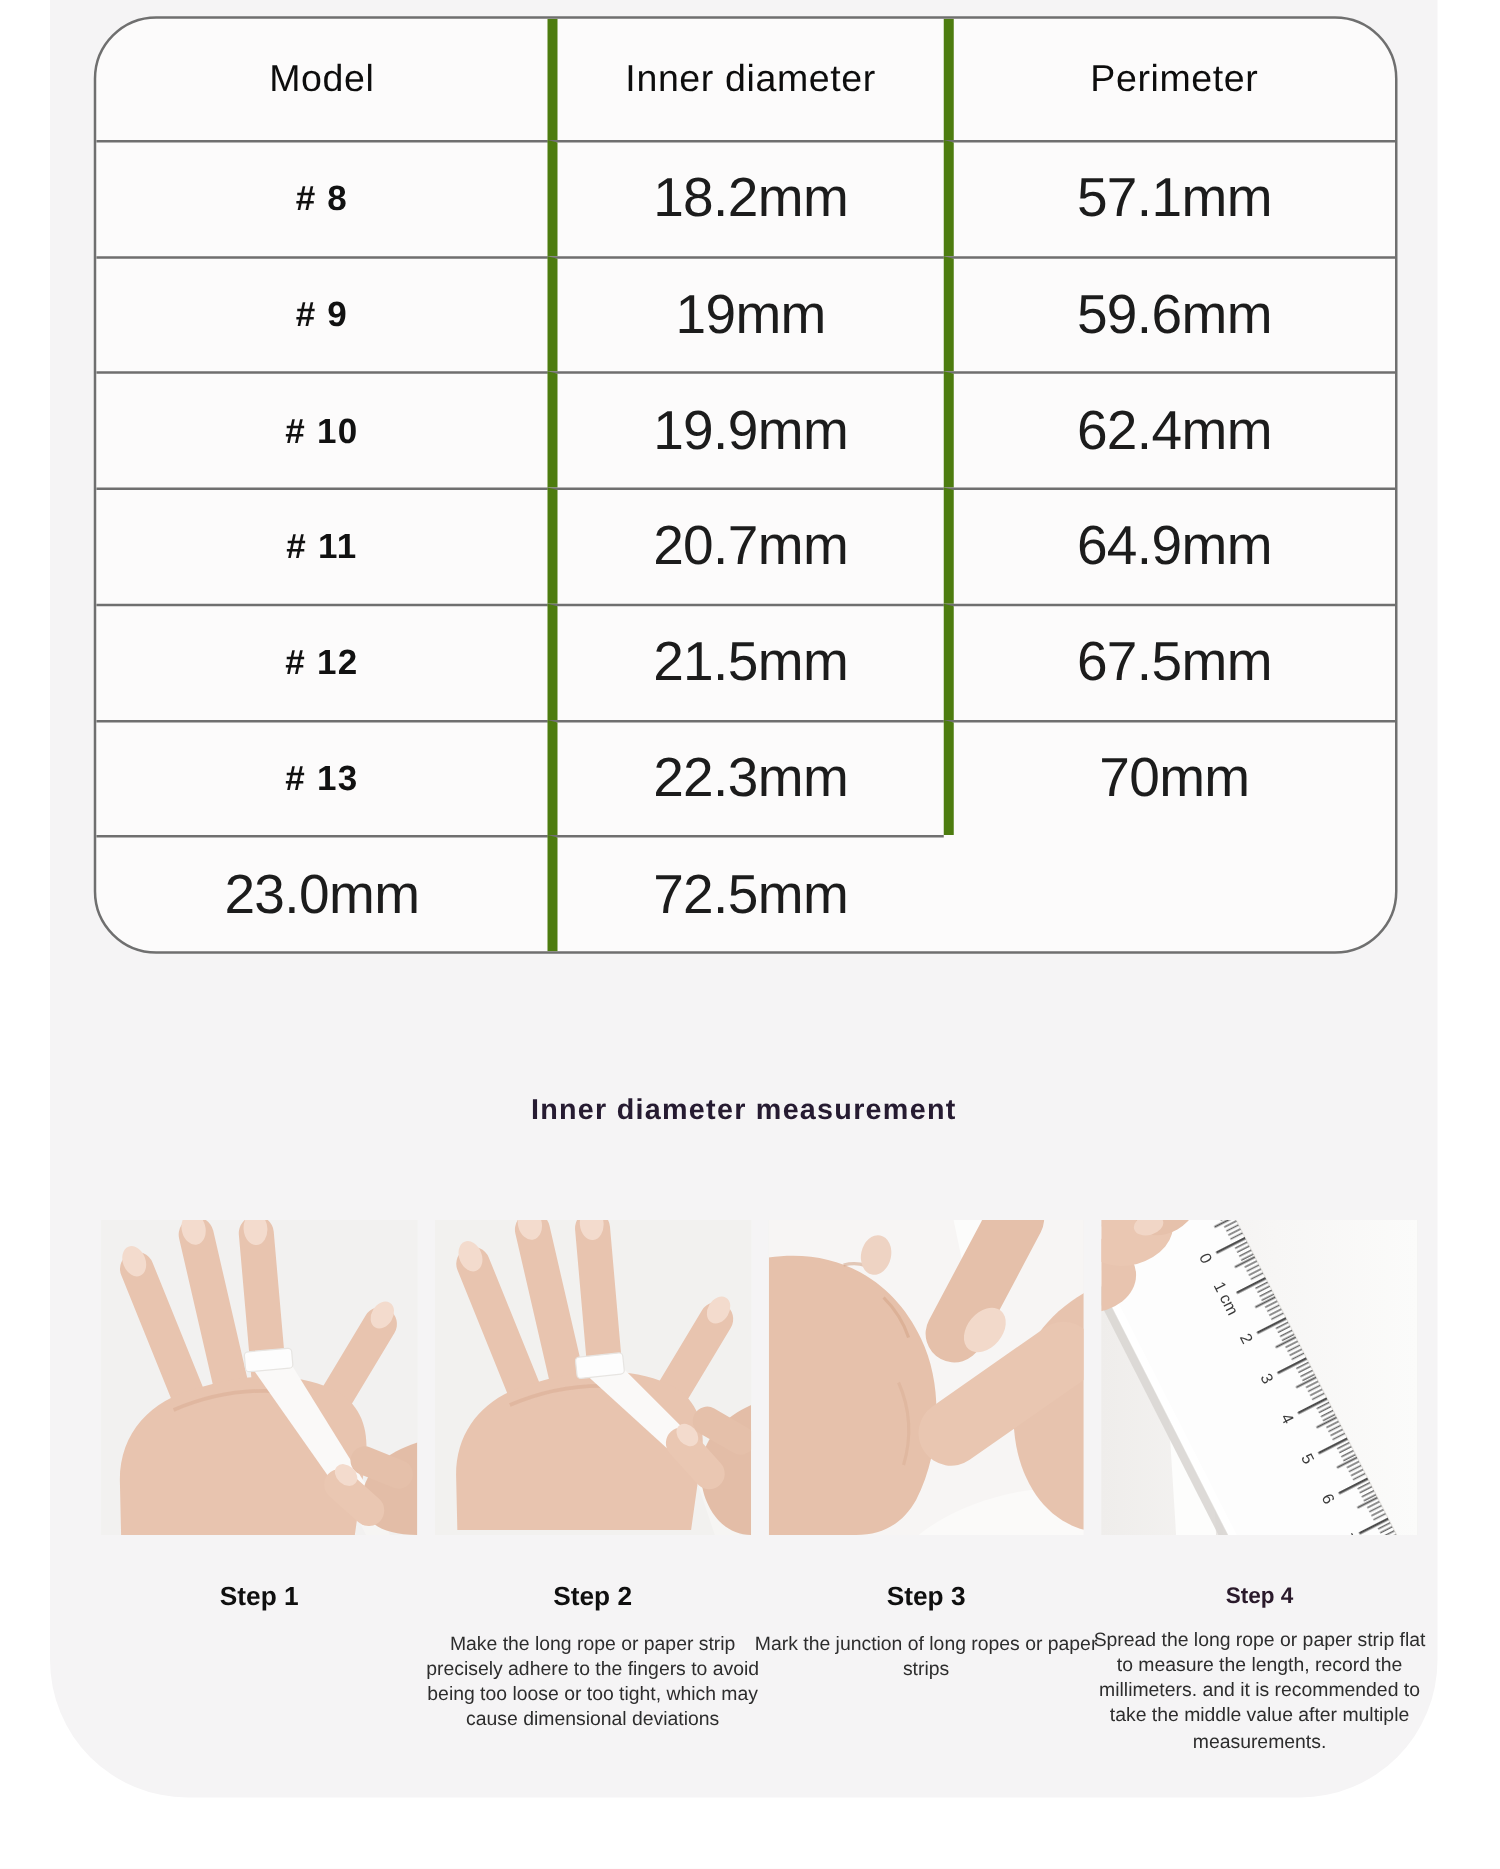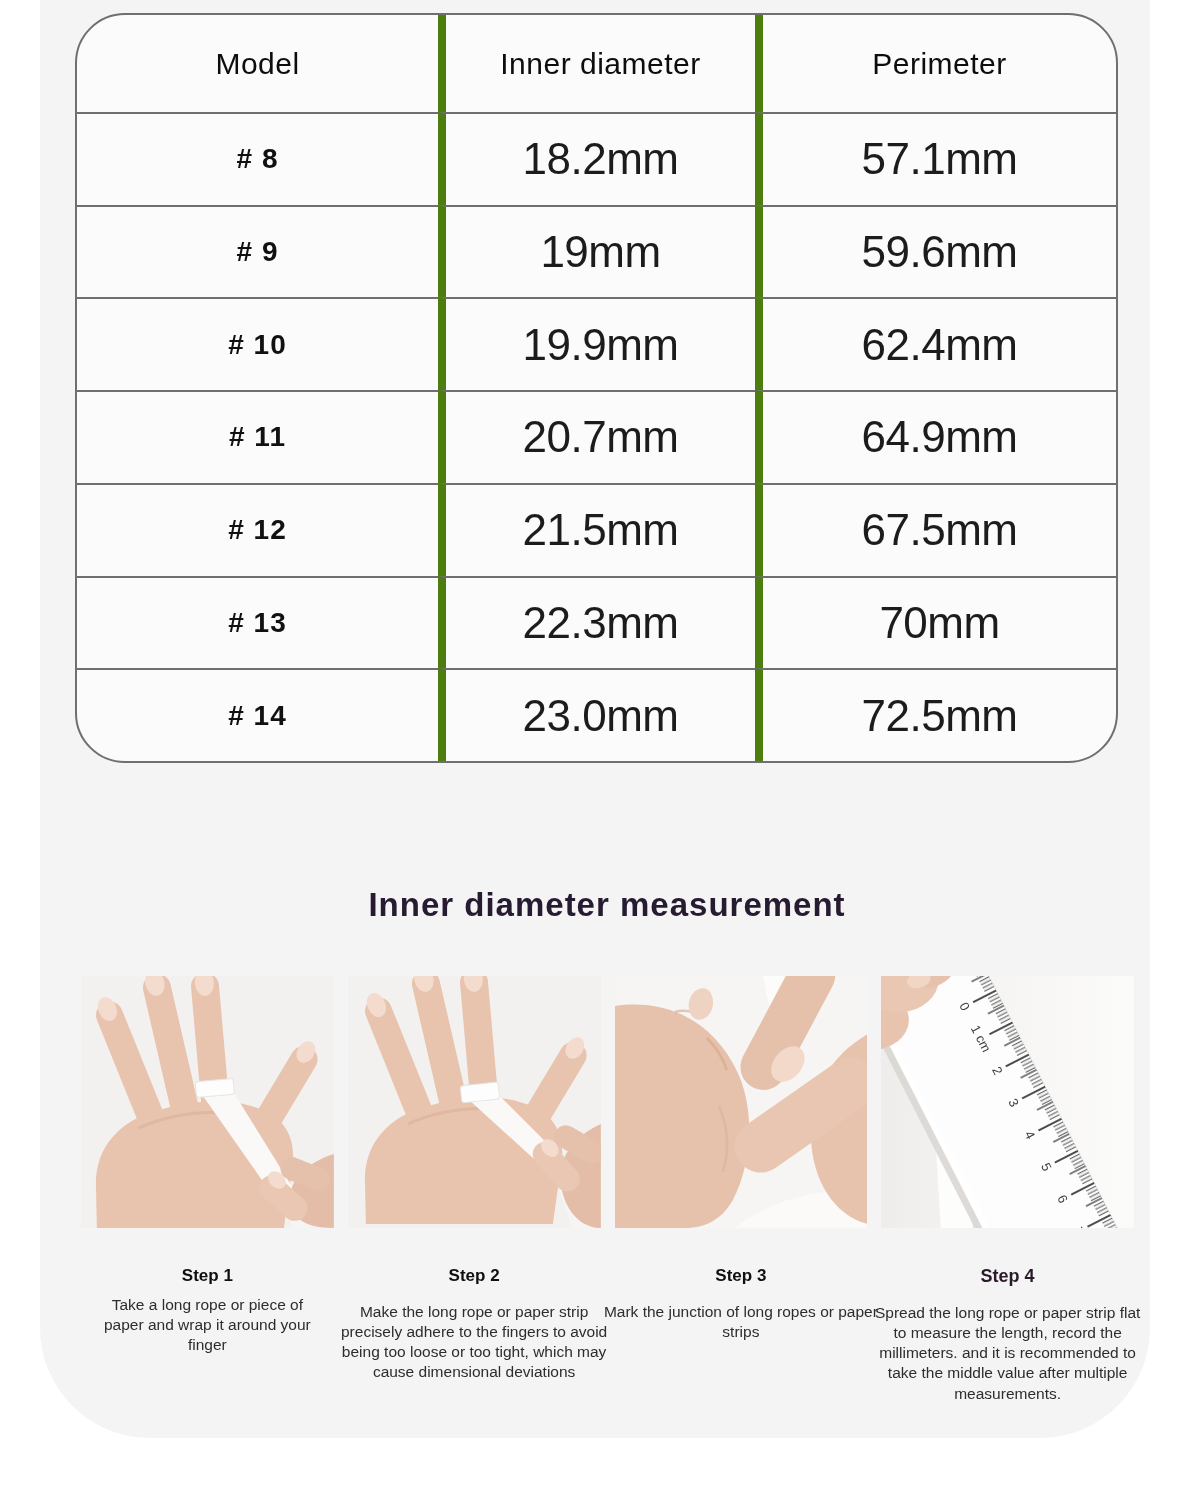--- a/index.html
+++ b/index.html
@@ -24,37 +24,37 @@
     border-top:2px solid #6f6f6f;border-left:8px solid #4d7c0f;
     color:#1a1a1a;
   }
   .cell:nth-child(3n+1){border-left:none;}
   .cell:nth-child(-n+3){border-top:none;}
   .cell.th{font-weight:normal;font-size:30px;letter-spacing:.5px;color:#0d0d0d;}
   .cell.model{font-weight:bold;font-size:28px;letter-spacing:1px;color:#111;}
   .cell.val{font-size:44px;font-weight:400;letter-spacing:-.5px;color:#1c1c1c;}
   
   .section-title{
-    position:absolute;left:0;width:100%;top:874px;margin:12px;text-align:center;
-    font-size:33px;font-weight:bold;color:#261b31;letter-spacing:1px;
+    position:absolute;left:0;width:100%;top:874px;margin:0;text-align:center;
+    font-size:23px;font-weight:bold;color:#261b31;letter-spacing:1px;
   }
   
   .media-grid{
     position:absolute;left:41px;top:976px;width:1053px;
     display:grid;grid-template-columns:repeat(4,1fr);gap:14px;
   }
   .photo{height:252px;overflow:hidden;background:#f2f1f0;}
   .photo svg{display:block;width:100%;height:100%;}
   
   .steps-grid{
     position:absolute;left:41px;top:1266px;width:1053px;
     display:grid;grid-template-columns:repeat(4,1fr);gap:14px;
   }
   .step{text-align:center;}
-  .step-title{font-weight:bold;font-size:17px;color:#0f0f0f;margin:0 0 9px 0;}
+  .step-title{font-weight:bold;font-size:21px;color:#0f0f0f;margin:0 0 9px 0;}
   .step:nth-child(4) .step-title{font-size:18px;color:#2a1a2b;}
   .step-text{font-size:15.5px;line-height:1.3;color:#2d2d2d;margin:16px -14px;}
   .step:first-child .step-text{margin:0 10px;}
   .ruler-num{font-family:"Liberation Sans",sans-serif;font-size:13px;fill:#3c3c3c;}
 </style>
 </head>
 <body>
 
 <div class="card">
 
@@ -80,21 +80,20 @@
     <div class="cell val">64.9mm</div>
 
     <div class="cell model"># 12</div>
     <div class="cell val">21.5mm</div>
     <div class="cell val">67.5mm</div>
 
     <div class="cell model"># 13</div>
     <div class="cell val">22.3mm</div>
     <div class="cell val">70mm</div>
 
-    <div class="cell model"># 14</div>
     <div class="cell val">23.0mm</div>
     <div class="cell val">72.5mm</div>
   </div>
 
   <h2 class="section-title">Inner diameter measurement</h2>
 
   <div class="media-grid">
 
     <div class="photo">
       <svg viewBox="0 0 253 252" preserveAspectRatio="xMidYMid slice">
@@ -223,21 +222,20 @@
           <ellipse cx="52" cy="-8" rx="26" ry="18" fill="#e6c1ab" transform="rotate(-30 52 -8)"></ellipse>
           <ellipse cx="38" cy="4" rx="12" ry="8" fill="#f1d6c6" transform="rotate(-15 38 4)"></ellipse>
         </g>
       </svg>
     </div>
   </div>
 
   <div class="steps-grid">
     <div class="step">
       <p class="step-title">Step 1</p>
-      <p class="step-text">Take a long rope or piece of paper and wrap it around your finger</p>
     </div>
     <div class="step">
       <p class="step-title">Step 2</p>
       <p class="step-text">Make the long rope or paper strip precisely adhere to the fingers to avoid being too loose or too tight, which may cause dimensional deviations</p>
     </div>
     <div class="step">
       <p class="step-title">Step 3</p>
       <p class="step-text">Mark the junction of long ropes or paper strips</p>
     </div>
     <div class="step">

